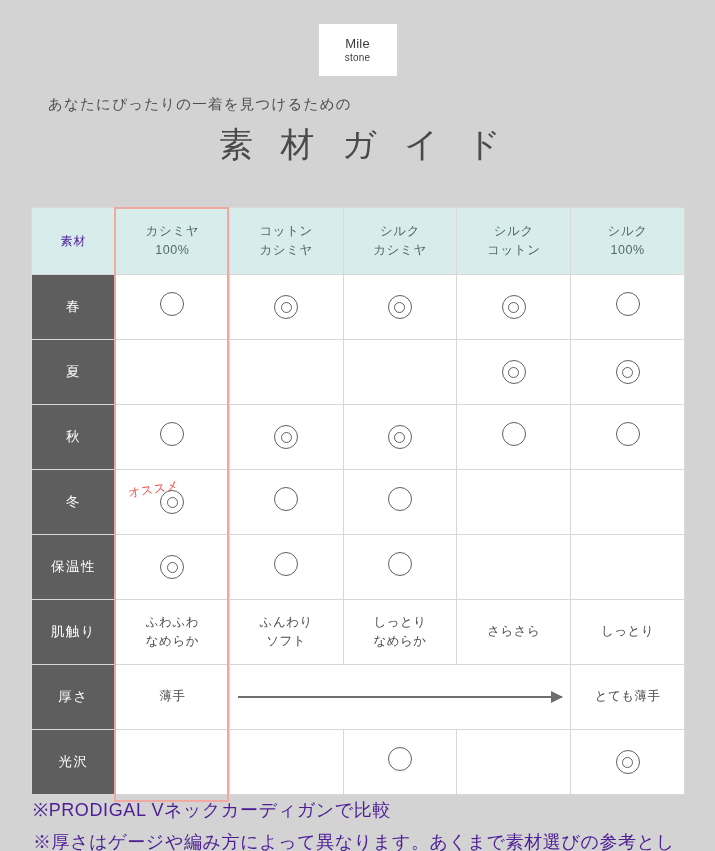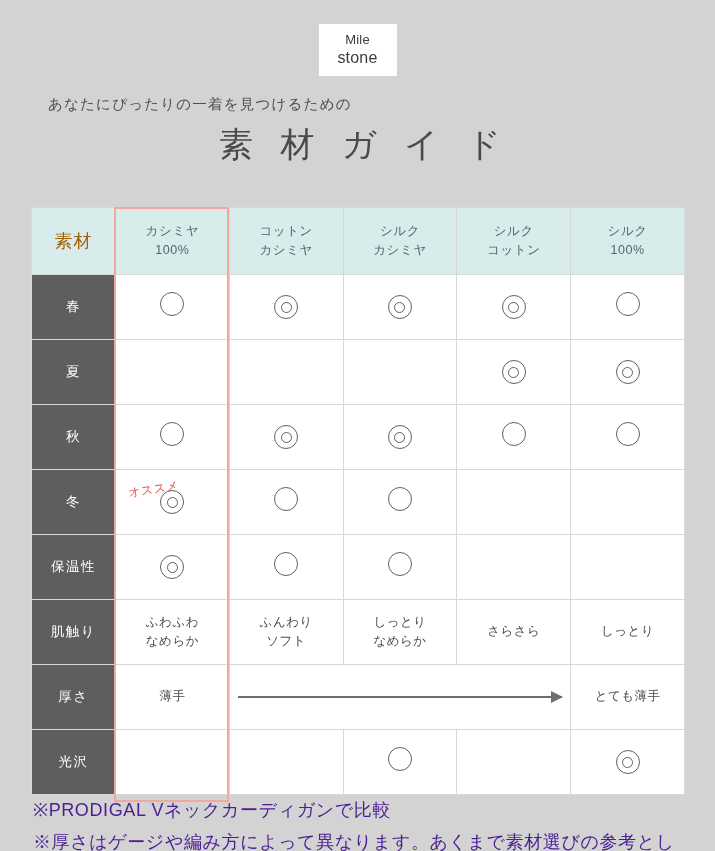--- a/index.html
+++ b/index.html
@@ -35,21 +35,21 @@
     align-items: center;
     justify-content: center;
     line-height: 1.25;
   }
   .logo-line1 {
     font-size: 13px;
     color: #3c3c3c;
     letter-spacing: 0.2px;
   }
   .logo-line2 {
-    font-size: 16px;
+    font-size: 10px;
     color: #3c3c3c;
     letter-spacing: 0.2px;
   }
 
   
   .subtitle {
     position: absolute;
     top: 95px;
     width: 100%;
     text-align: left;
@@ -97,22 +97,22 @@
   .hdr-row th {
     height: 66px;
     background: #d9ecec;
     color: #4c6a6a;
     font-size: 12.5px;
     line-height: 1.5;
     letter-spacing: 0.6px;
   }
   .hdr-row th.corner {
     background: #d9ecec;
-    color: #a16207;
-    font-size: 18px;
+    color: #4c1d95;
+    font-size: 12px;
     letter-spacing: 1px;
   }
   .row-head {
     background: #5e5e5e;
     color: #ffffff;
     font-size: 13.5px;
     letter-spacing: 1.5px;
     width: 83px;
   }
   tbody tr {

